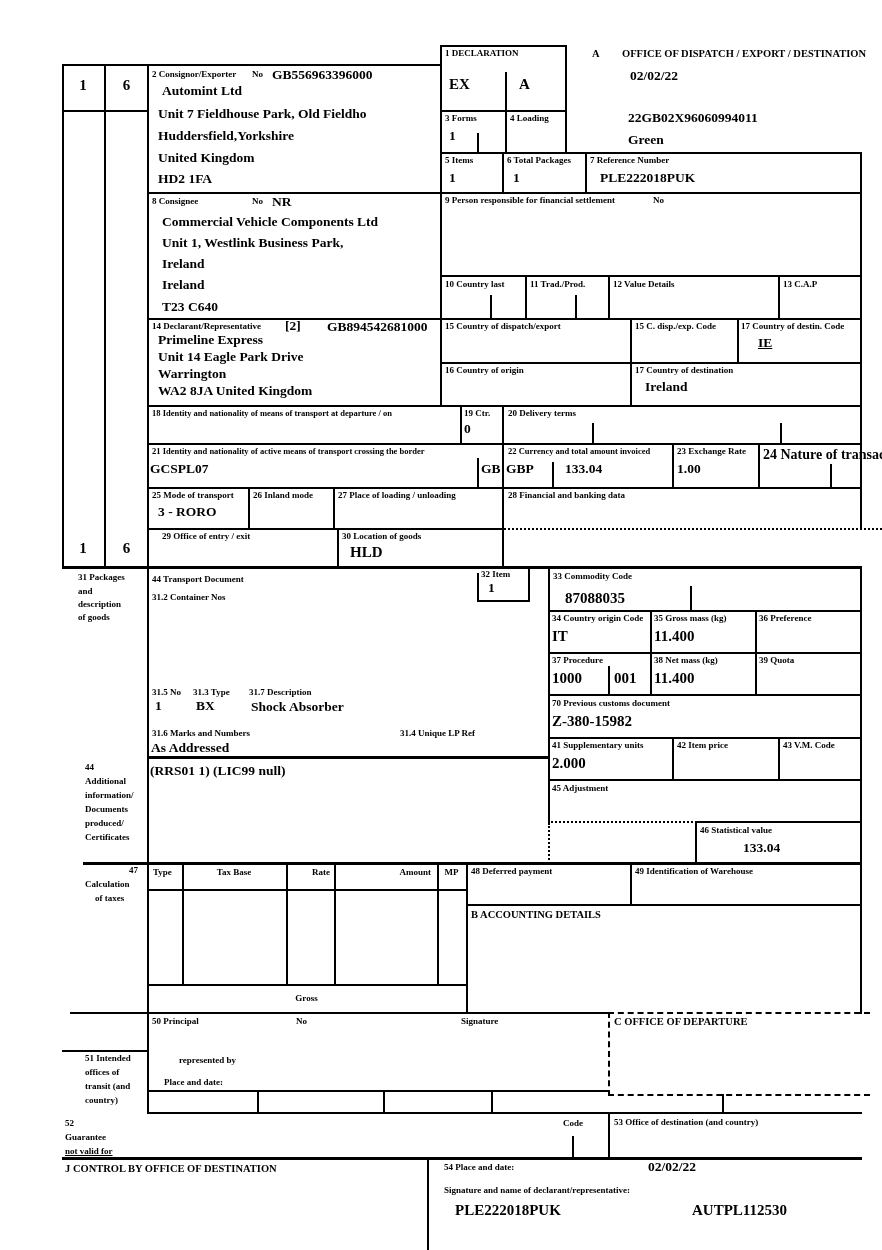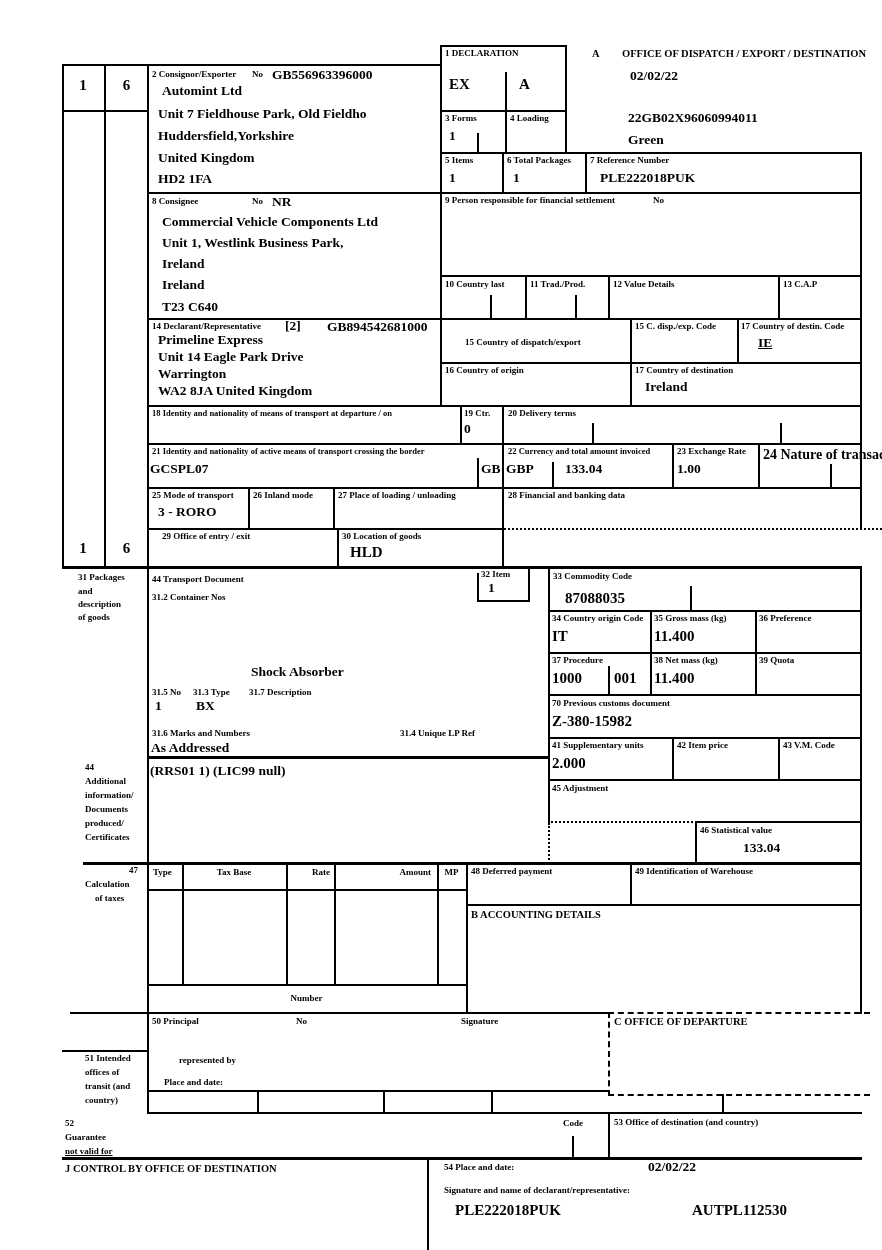--- a/index.html
+++ b/index.html
@@ -166,21 +166,21 @@
   <div class="lb" style="left:783px;top:280px;">13 C.A.P</div>
 
   <div class="lb" style="left:152px;top:322px;">14 Declarant/Representative</div>
   <div class="vl" style="left:285px;top:319px;">[2]</div>
   <div class="vl" style="left:327px;top:320px;">GB894542681000</div>
   <div class="vl" style="left:158px;top:333px;">Primeline Express</div>
   <div class="vl" style="left:158px;top:350px;">Unit 14 Eagle Park Drive</div>
   <div class="vl" style="left:158px;top:367px;">Warrington</div>
   <div class="vl" style="left:158px;top:384px;">WA2 8JA United Kingdom</div>
 
-  <div class="lb" style="left:445px;top:338px;margin-left:20px;">15 Country of dispatch/export</div>
+  <div class="lb" style="left:445px;top:322px;">15 Country of dispatch/export</div>
   <div class="lb" style="left:635px;top:322px;">15 C. disp./exp. Code</div>
   <div class="lb" style="left:741px;top:322px;">17 Country of destin. Code</div>
   <div class="vl" style="left:758px;top:336px;text-decoration:underline;">IE</div>
   <div class="lb" style="left:445px;top:366px;">16 Country of origin</div>
   <div class="lb" style="left:635px;top:366px;">17 Country of destination</div>
   <div class="vl" style="left:645px;top:380px;">Ireland</div>
 
   <div class="lb s85" style="left:152px;top:409px;">18 Identity and nationality of means of transport at departure / on</div>
   <div class="lb" style="left:464px;top:409px;">19 Ctr.</div>
   <div class="vl" style="left:464px;top:422px;">0</div>
@@ -231,21 +231,21 @@
   <div class="lb" style="left:552px;top:741px;">41 Supplementary units</div>
   <div class="vl v15" style="left:552px;top:755px;">2.000</div>
   <div class="lb" style="left:677px;top:741px;">42 Item price</div>
   <div class="lb" style="left:783px;top:741px;">43 V.M. Code</div>
 
   <div class="lb" style="left:152px;top:688px;">31.5 No</div>
   <div class="vl" style="left:155px;top:699px;">1</div>
   <div class="lb" style="left:193px;top:688px;">31.3 Type</div>
   <div class="vl" style="left:196px;top:699px;">BX</div>
   <div class="lb" style="left:249px;top:688px;">31.7 Description</div>
-  <div class="vl" style="left:251px;top:665px;">Shock Absorber</div>
+  <div class="vl" style="left:251px;top:700px;">Shock Absorber</div>
   <div class="lb" style="left:152px;top:729px;">31.6 Marks and Numbers</div>
   <div class="vl" style="left:151px;top:741px;">As Addressed</div>
   <div class="lb" style="left:400px;top:729px;">31.4 Unique LP Ref</div>
 
   <div class="lb" style="left:85px;top:763px;">44</div>
   <div class="lb" style="left:85px;top:777px;">Additional</div>
   <div class="lb" style="left:85px;top:791px;">information/</div>
   <div class="lb" style="left:85px;top:805px;">Documents</div>
   <div class="lb" style="left:85px;top:819px;">produced/</div>
   <div class="lb" style="left:85px;top:833px;">Certificates</div>
@@ -255,21 +255,21 @@
   <div class="vl" style="left:743px;top:841px;">133.04</div>
 
   <div class="lb" style="left:85px;top:866px;margin-left:44px;">47</div>
   <div class="lb" style="left:85px;top:880px;">Calculation</div>
   <div class="lb" style="left:95px;top:894px;">of taxes</div>
   <div class="lb" style="left:153px;top:868px;">Type</div>
   <div class="lb ctr" style="left:182px;top:868px;width:104px;">Tax Base</div>
   <div class="lb rgt" style="left:286px;top:868px;width:44px;">Rate</div>
   <div class="lb rgt" style="left:334px;top:868px;width:97px;">Amount</div>
   <div class="lb ctr" style="left:437px;top:868px;width:29px;">MP</div>
-  <div class="lb ctr" style="left:147px;top:994px;width:319px;">Number</div>
+  <div class="lb ctr" style="left:147px;top:994px;width:319px;">Gross</div>
 
   <div class="lb" style="left:471px;top:867px;">48 Deferred payment</div>
   <div class="lb" style="left:635px;top:867px;">49 Identification of Warehouse</div>
   <div class="sec" style="left:471px;top:909px;">B ACCOUNTING DETAILS</div>
 
   <div class="lb" style="left:152px;top:1017px;">50 Principal</div>
   <div class="lb" style="left:296px;top:1017px;">No</div>
   <div class="lb" style="left:461px;top:1017px;">Signature</div>
   <div class="sec" style="left:614px;top:1016px;">C OFFICE OF DEPARTURE</div>
   <div class="lb" style="left:179px;top:1056px;">represented by</div>

